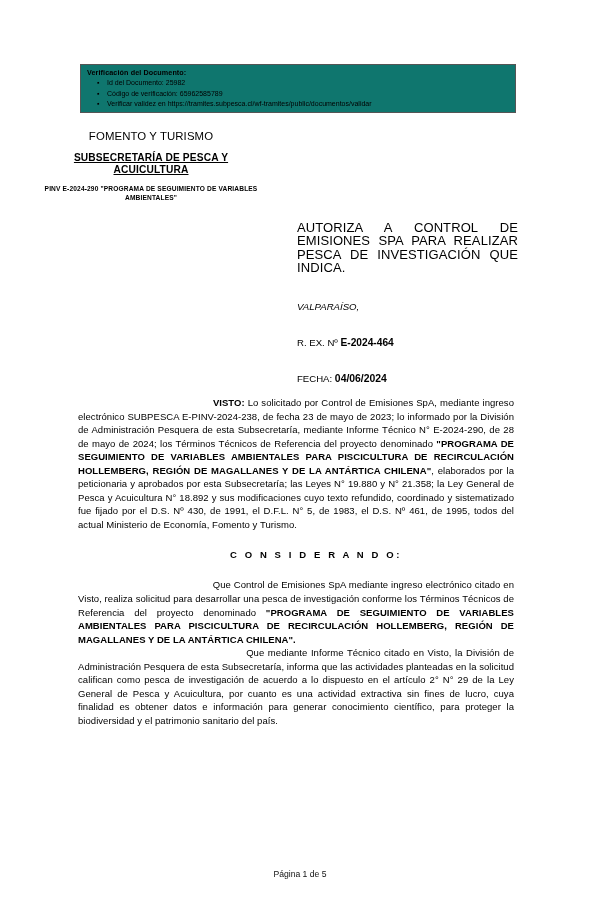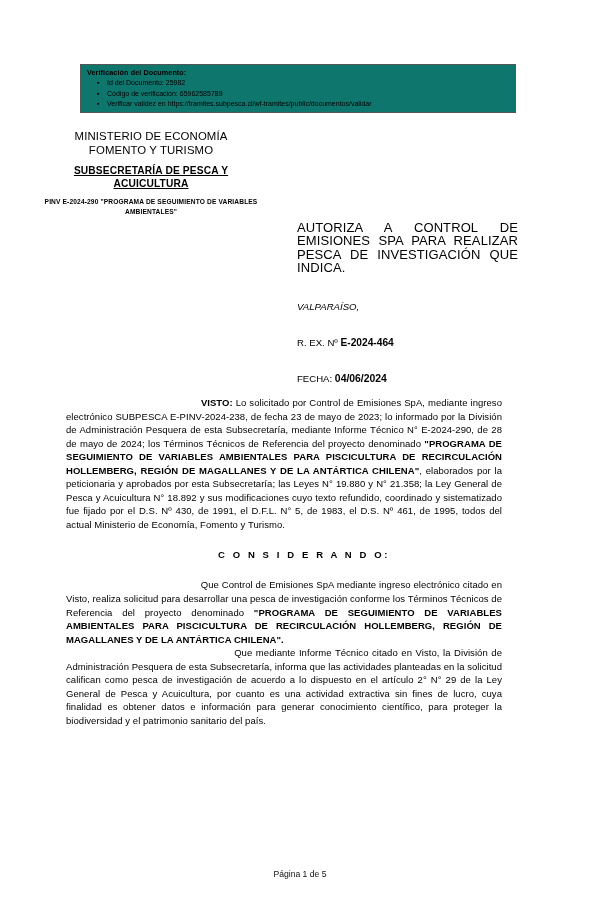--- a/index.html
+++ b/index.html
@@ -117,21 +117,21 @@
     margin-top: 23px;
     font-size: 9.6px;
     line-height: 13.4px;
   }
   .fecha b { font-size: 10.4px; }
   .rex b { font-size: 10.2px; }
 
   
   .body-wrap {
     position: absolute;
-    left: 66px;
+    left: 78px;
     top: 396px;
     width: 436px;
   }
   p.para {
     margin: 0;
     font-size: 9.5px;
     line-height: 13.55px;
     text-align: justify;
     text-align-last: left;
     letter-spacing: 0.05px;
@@ -169,21 +169,20 @@
   <div class="verif-title">Verificación del Documento:</div>
   <ul class="verif-list">
     <li><span class="bullet">▪</span><span>Id del Documento: 25982</span></li>
     <li><span class="bullet">▪</span><span>Código de verificación: 65962585789</span></li>
     <li><span class="bullet">▪</span><span>Verificar validez en https://tramites.subpesca.cl/wf-tramites/public/documentos/validar</span></li>
   </ul>
 </div>
 
 <div class="left-header">
   <div class="ministerio">
-    <div>MINISTERIO DE ECONOMÍA</div>
     <div>FOMENTO Y TURISMO</div>
   </div>
   <div class="subsecretaria">
     <div>SUBSECRETARÍA DE PESCA Y</div>
     <div>ACUICULTURA</div>
   </div>
   <div class="pinv-line">PINV E-2024-290 "PROGRAMA DE SEGUIMIENTO DE VARIABLES AMBIENTALES"</div>
 </div>
 
 <div class="right-header">

